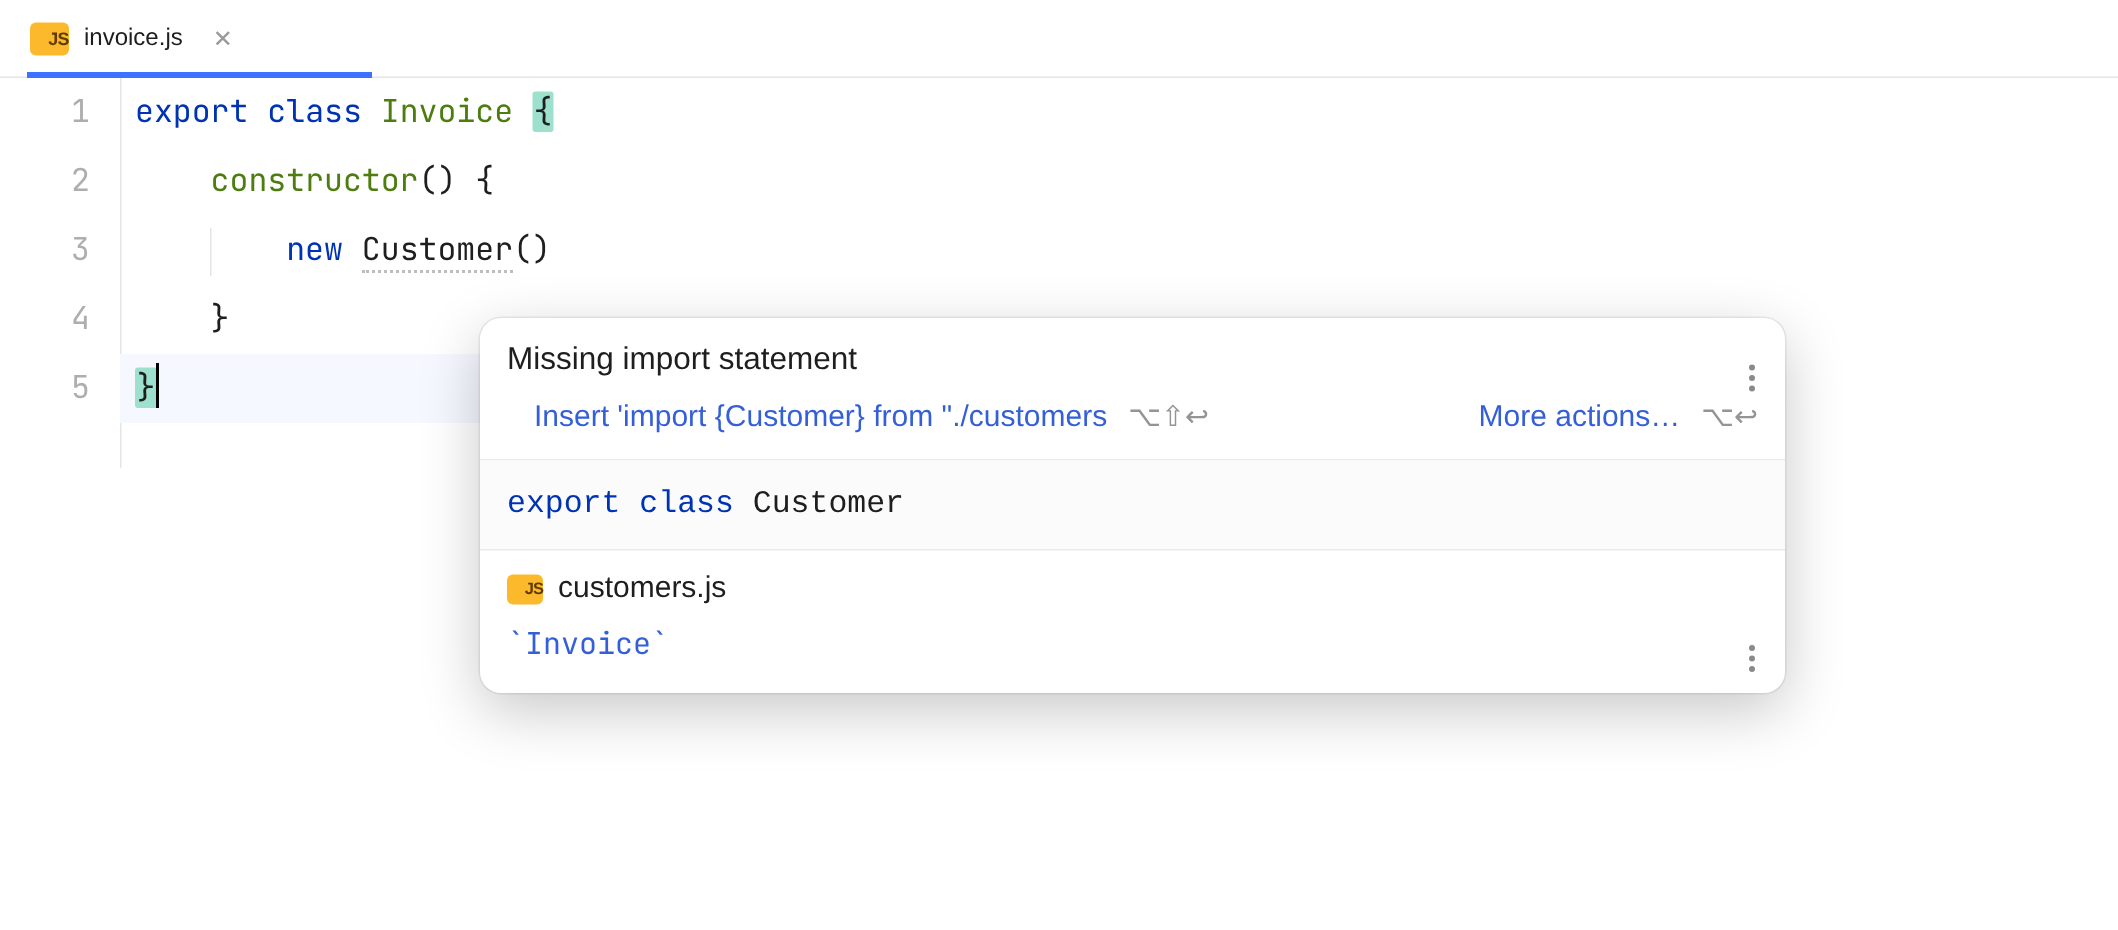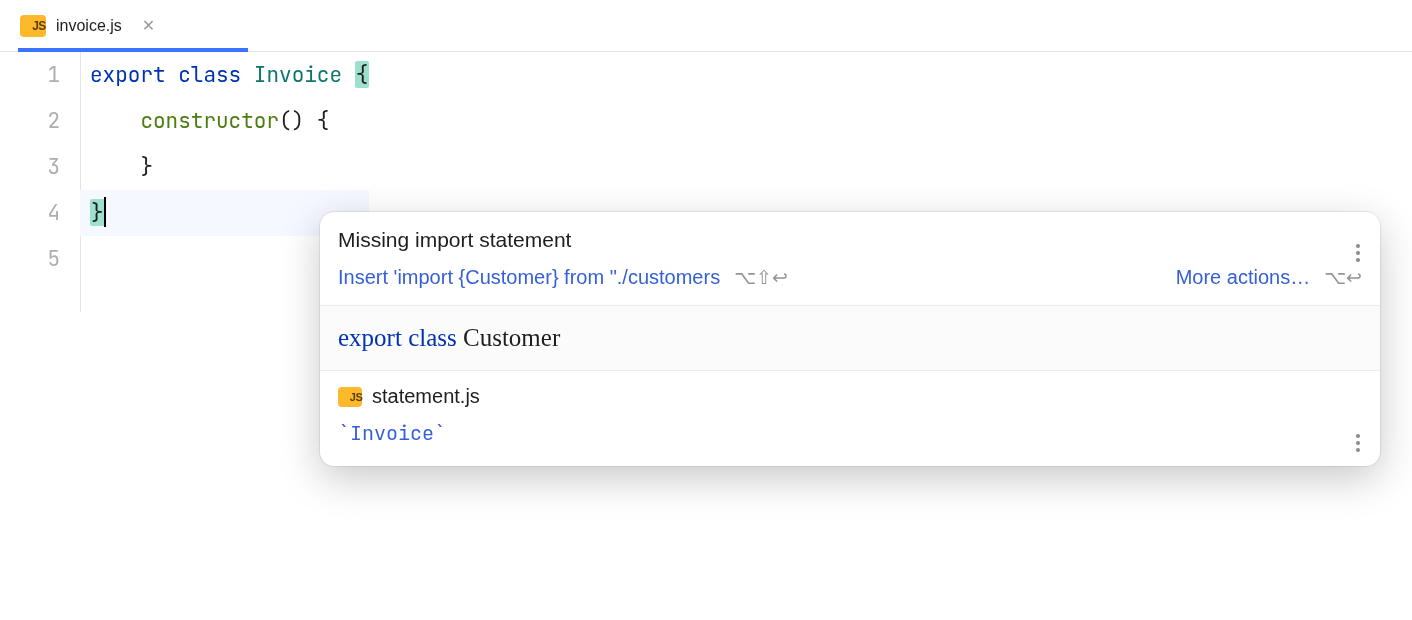--- a/index.html
+++ b/index.html
@@ -72,21 +72,21 @@
     }
     .code-line {
       white-space: pre;
       padding-left: 10px;
       position: relative;
     }
     .hl-line {
       background: #f6f8ff;
     }
     .tok-keyword { color: #0033b3; }
-    .tok-class-def { color: #0f766e; text-align: right; }
+    .tok-class-def { color: #4d7c0f; text-align: right; }
     .tok-method { color: #4d7c0f; }
     .tok-paren { color: #1e1e1e; }
     .tok-ident { color: #1e1e1e; }
     .brace-hl { background: #9de0cd; color:#1e1e1e; border-radius:2px; padding:0 1px; }
     .wavy { border-bottom: 2px dotted #bdbdbd; }
     .guide {
       display:inline-block; width:1px; height:32px; background:#e5e5e5;
       position:absolute; top:8px;
     }
     .caret {
@@ -114,21 +114,21 @@
       letter-spacing: -0.5px;
       padding-left: 12px;
     }
     .js-icon.small {
       width: 24px; height:20px; font-size:11px;
     }
     .hint-popup {
       position: absolute;
       left: 320px;
       top: 212px;
-      width: 1060px;
+      width: 870px;
       background: #fff;
       border-radius: 14px;
       box-shadow: 0 12px 40px rgba(0,0,0,0.22), 0 0 0 1px rgba(0,0,0,0.07);
       font-size: 20px;
       z-index: 10;
     }
     .hint-header {
       padding: 16px 24px 10px 18px;
       position: relative;
     }
@@ -139,33 +139,33 @@
     .hint-more-v {
       position: absolute;
       right: 10px;
       top: 12px;
       color: #888;
       cursor: pointer;
       padding: 6px 10px;
     }
     .hint-actions {
       display: flex;
-      padding: 4px 18px 16px 18px;
+      padding: 4px 18px 16px 36px;
       gap: 44px;
       align-items: center;
     }
     .hint-action.left { flex: 1; display:flex; align-items:center; gap:14px; }
     .hint-action.right { display:flex; align-items:center; gap:14px; }
     .link { color: #355fd9; cursor: pointer; }
     .shortcut { color: #949494; font-size: 19px; letter-spacing: 0; }
     .hint-divider { height:1px; background:#eaeaea; }
     .hint-code {
-      font-family: Liberation Serif, serif;
+      font-family: Liberation Mono, monospace;
       padding: 18px 18px;
-      font-size: 25px;
+      font-size: 21px;
       background: #fbfbfc;
     }
     .hint-tok-kw { color: #0033b3; }
     .hint-tok-cls { color: #1e1e1e; }
     .hint-file {
       display: flex; align-items:center; gap:10px;
       padding: 14px 18px 4px 18px;
       color: #1e1e1e;
       font-size: 20px;
       position:relative;
@@ -207,20 +207,21 @@
     <div>1</div>
     <div>2</div>
     <div>3</div>
     <div>4</div>
     <div>5</div>
   </div>
   <div class="gutter-border"></div>
   <div class="code">
     <div class="code-line"><span class="tok-keyword">export</span> <span class="tok-keyword">class</span> <span class="tok-class-def">Invoice</span> <span class="brace-hl">{</span></div>
     <div class="code-line"><span>    </span><span class="tok-method">constructor</span><span class="tok-paren">()</span> <span class="tok-paren">{</span></div>
+    <div class="code-line"><span class="guide" style="left:60px"></span><span>        </span><span class="tok-keyword">new</span> <span class="tok-ident wavy">Customer</span><span class="tok-paren">()</span></div>
     <div class="code-line"><span>    </span><span class="tok-paren">}</span></div>
     <div class="code-line hl-line"><span class="brace-hl">}</span><span class="caret"></span></div>
   </div>
 </div>
 
 <div class="hint-popup">
   <div class="hint-header">
     <div class="hint-title">Missing import statement</div>
     <div class="hint-more-v">
       <span class="dots-icon">
@@ -240,21 +241,21 @@
       <span class="shortcut">⌥↩</span>
     </div>
   </div>
   <div class="hint-divider"></div>
   <div class="hint-code">
     <span class="hint-tok-kw">export</span> <span class="hint-tok-kw">class</span> <span class="hint-tok-cls">Customer</span>
   </div>
   <div class="hint-divider"></div>
   <div class="hint-file">
     <span class="js-icon small">JS</span>
-    <span>statement.js</span>
+    <span>customers.js</span>
   </div>
   <div class="hint-ref">
     <span>`Invoice`</span>
     <div class="hint-more-bottom">
       <span class="dots-icon">
           <span></span>
           <span></span>
           <span></span>
         </span>
     </div>

